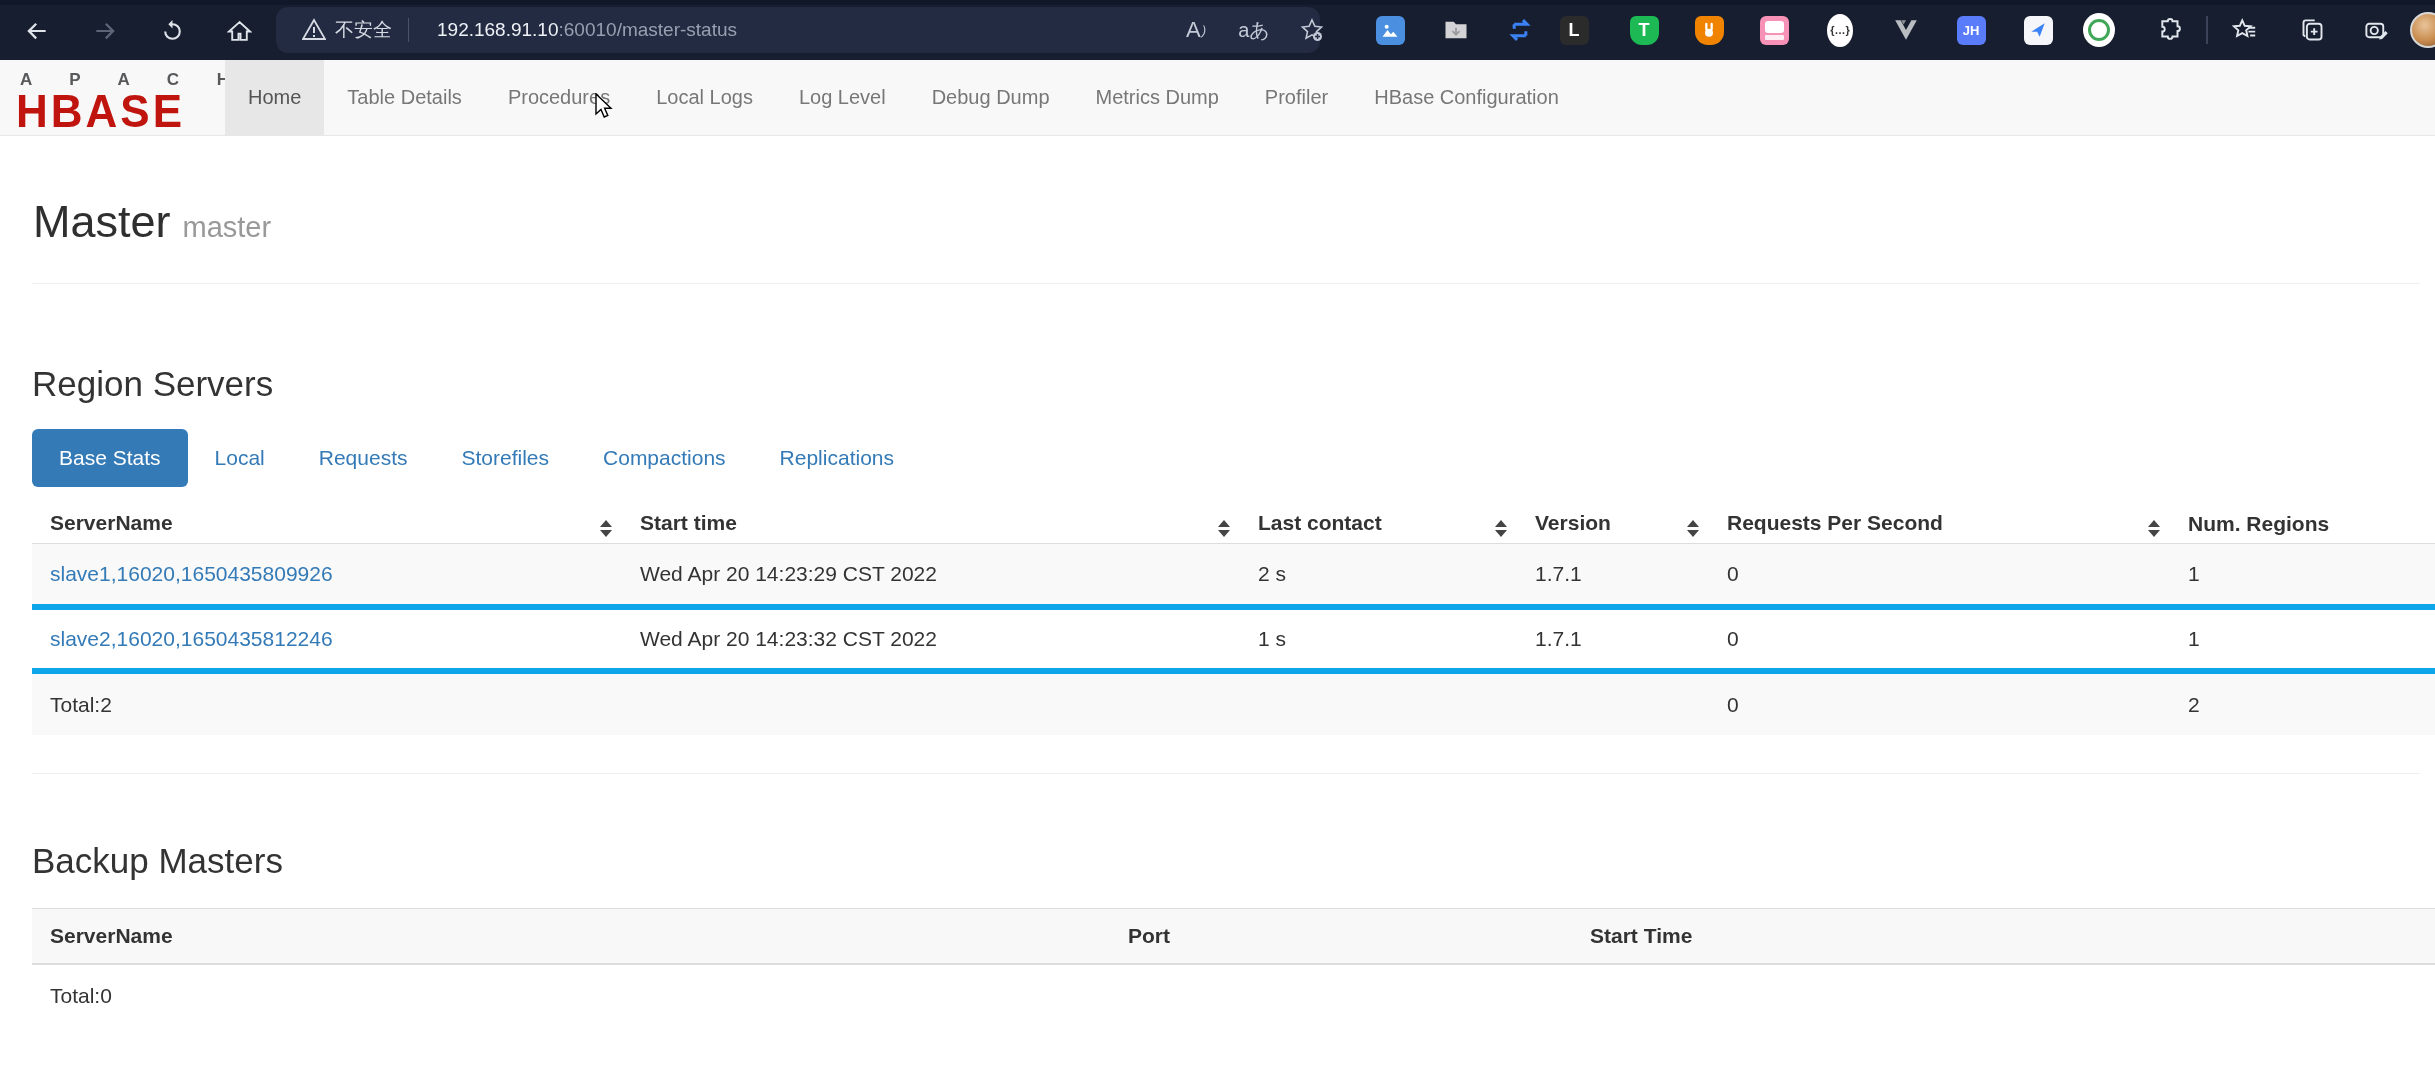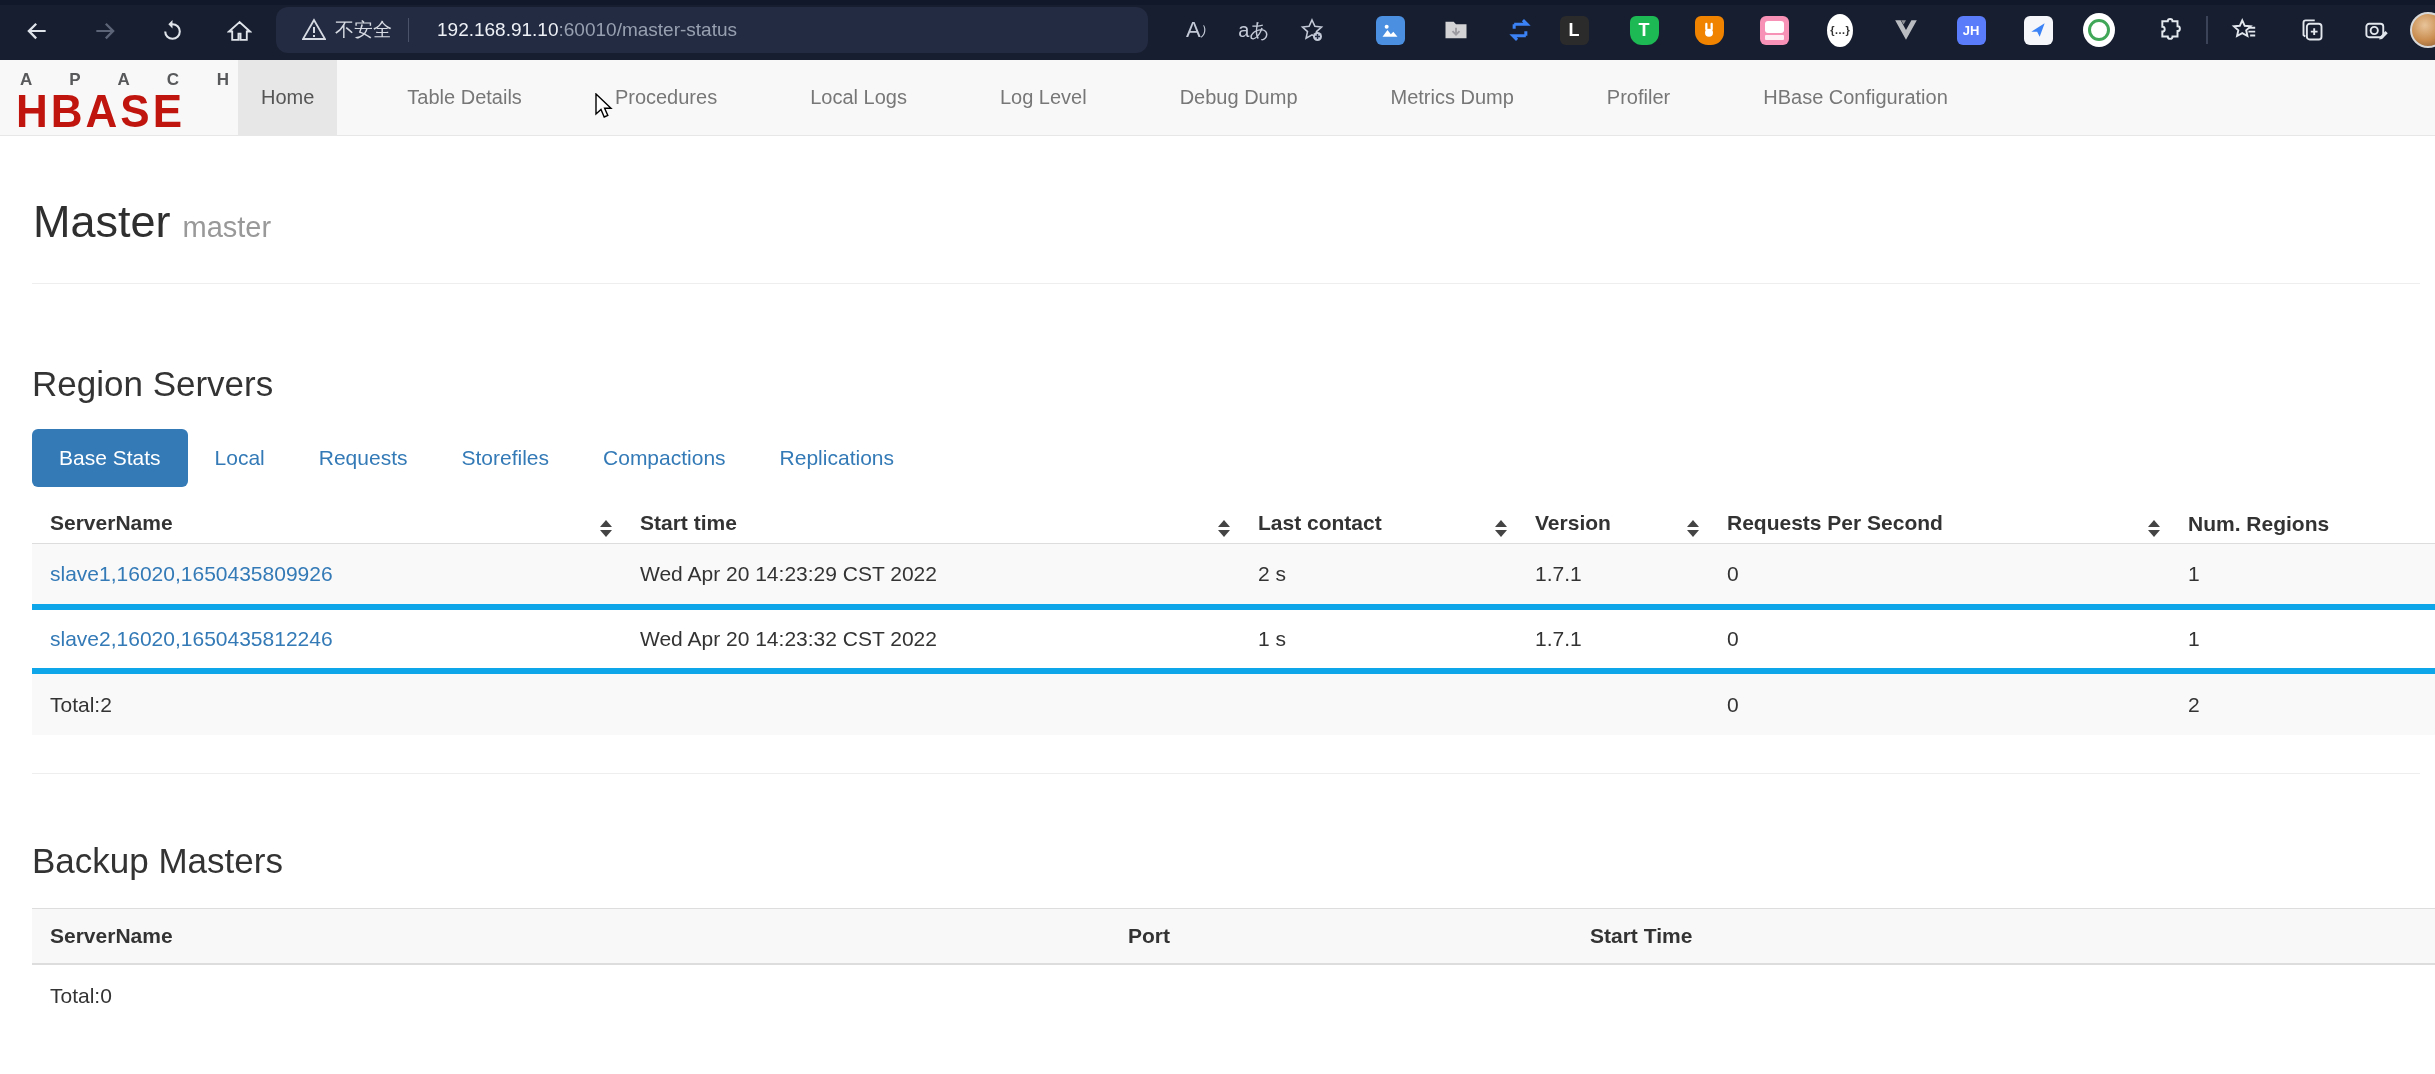--- a/index.html
+++ b/index.html
@@ -4,40 +4,40 @@
 <style>
   * { margin:0; padding:0; box-sizing:border-box; }
   body { font-family:"Liberation Sans", sans-serif; background:#fff; }
   .screen { position:relative; width:2435px; height:1074px; overflow:hidden; background:#fff; }
 
   
   .toolbar { position:absolute; left:0; top:0; width:2435px; height:60px; background:#171e2f; }
   .toolbar-topstrip { position:absolute; left:0; top:0; width:2435px; height:5px; background:#10182a; }
   .tb-btn { position:absolute; top:12px; width:38px; height:38px; display:flex; align-items:center; justify-content:center; border-radius:6px; cursor:pointer; }
   .tb-btn svg { display:block; }
-  .addr-bar { position:absolute; left:276px; top:7px; width:872px; height:46px; background:#232b42; border-radius:12px; }
+  .addr-bar { position:absolute; left:276px; top:7px; width:1044px; height:46px; background:#232b42; border-radius:12px; }
   .addr-left { position:absolute; left:0; top:0; height:46px; display:flex; align-items:center; }
   .warn-icon { margin-left:26px; width:24px; height:24px; }
   .sec-label { margin-left:9px; color:#d6dae2; font-size:19px; }
   .addr-sep { margin-left:16px; width:1px; height:24px; background:#4a5269; }
   .url { margin-left:28px; font-size:19px; white-space:nowrap; }
   .url .host { color:#eef1f6; }
   .url .path { color:#97a0b0; }
   .addr-icon { position:absolute; top:8px; width:40px; height:30px; display:flex; align-items:center; justify-content:center; color:#c3c9d6; font-size:20px; cursor:pointer; }
   .ext-icon { position:absolute; top:14px; width:32px; height:32px; display:flex; align-items:center; justify-content:center; cursor:pointer; }
   .ico-tile { width:29px; height:29px; border-radius:6px; display:flex; align-items:center; justify-content:center; font-weight:bold; }
   .tb-sep { position:absolute; top:16px; width:2px; height:28px; background:#3a4358; }
   .avatar { position:absolute; top:12px; width:36px; height:36px; border-radius:50%; background:radial-gradient(circle at 40% 35%, #e8c49a 0%, #c98c4e 55%, #7d5230 100%); border:2px solid #d8d8d8; }
 
   
   .site-nav { position:absolute; left:0; top:60px; width:2435px; height:76px; background:#f8f8f8; border-bottom:1px solid #e7e7e7; }
   .logo { position:absolute; left:16px; top:10px; width:212px; cursor:pointer; }
   .logo-top { color:#58595b; font-size:17px; font-weight:bold; letter-spacing:16.5px; padding-left:4px; white-space:nowrap; }
   .logo-main { color:#c0150e; font-size:44px; font-weight:bold; letter-spacing:3px; line-height:40px; transform:scaleY(1.05); transform-origin:top left; white-space:nowrap; }
-  .nav-items { position:absolute; left:238px; top:0; height:75px; display:flex;gap:47px; }
+  .nav-items { position:absolute; left:225px; top:0; height:75px; display:flex; }
   .nav-item { height:75px; line-height:75px; padding:0 23px; font-size:20px; color:#777; cursor:pointer; white-space:nowrap; }
   .nav-item.active { background:#e7e7e7; color:#555; }
 
   
   .content { position:absolute; left:0; top:136px; width:2435px; }
   .page-title { position:absolute; left:33px; top:60px; font-size:45px; color:#2f2f2f; font-weight:normal; }
   .page-title small { font-size:29px; color:#999; font-weight:normal; margin-left:12px; }
   .hr { position:absolute; left:32px; width:2388px; border-top:1px solid #eee; }
   .hr1 { top:147px; }
   .hr2 { top:637px; }

